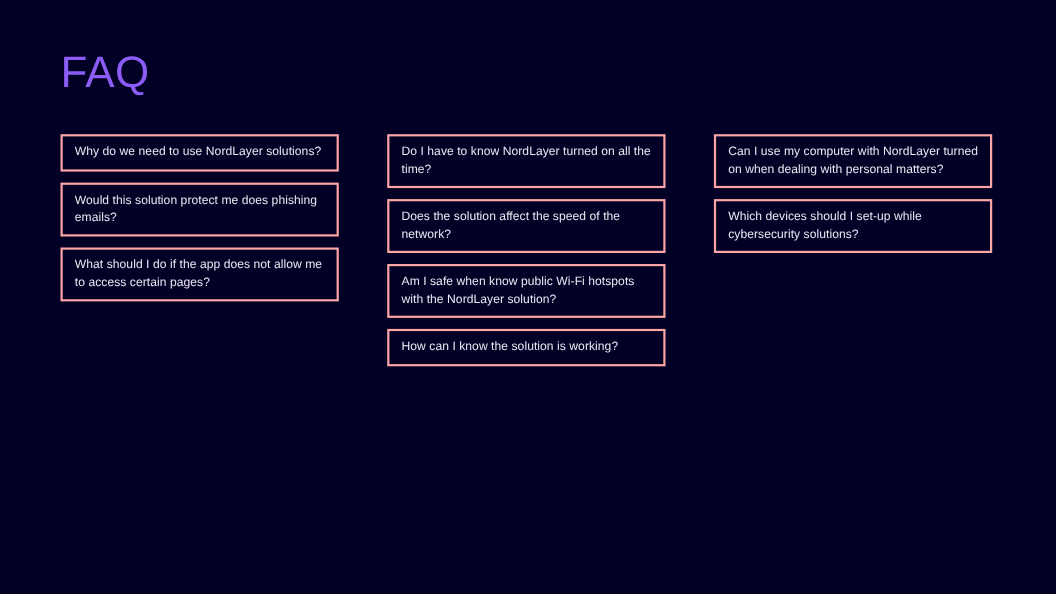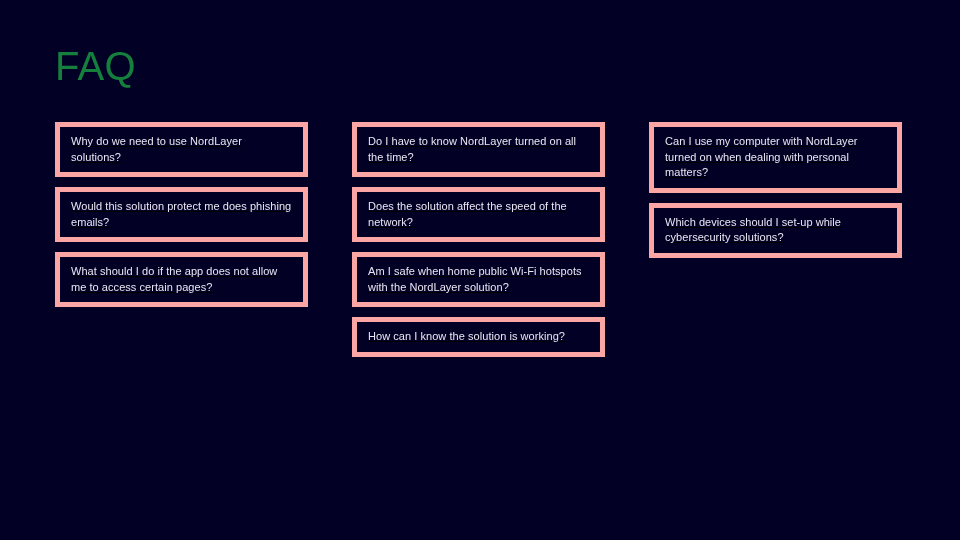--- a/index.html
+++ b/index.html
@@ -24,21 +24,21 @@
   }
 
   .page-title {
     position: absolute;
     left: 55px;
     top: 44px;
     font-size: 40px;
     line-height: 44px;
     font-weight: 400;
     letter-spacing: 0.3px;
-    color: #15803d;
+    color: #8b5cf6;
     margin: 0;
     white-space: nowrap;
   }
 
   .faq-columns {
     position: absolute;
     left: 55px;
     top: 122px;
     width: 850px;
     display: flex;
@@ -51,26 +51,25 @@
     width: 253px;
     display: flex;
     flex-direction: column;
     gap: 10px;
   }
 
   .faq-item {
     box-sizing: border-box;
     width: 253px;
     min-height: 34px;
-    border: 5px solid #fca5a5;
+    border: 2px solid #fca5a5;
     background: transparent;
     display: flex;
-    align-items: flex-end;
+    align-items: flex-start;
     padding: 7px 10px 7px 11px;
-    text-decoration: underline;
   }
 
   .faq-item-text {
     font-size: 11px;
     line-height: 15.5px;
     color: #e9e7f2;
     font-weight: 400;
     letter-spacing: 0.05px;
     margin: 0;
   }
@@ -97,21 +96,21 @@
     </div>
 
     <div class="faq-column">
       <div class="faq-item">
         <span class="faq-item-text">Do I have to know NordLayer turned on all the time?</span>
       </div>
       <div class="faq-item">
         <span class="faq-item-text">Does the solution affect the speed of the network?</span>
       </div>
       <div class="faq-item">
-        <span class="faq-item-text">Am I safe when home public Wi-Fi hotspots with the NordLayer solution?</span>
+        <span class="faq-item-text">Am I safe when know public Wi-Fi hotspots with the NordLayer solution?</span>
       </div>
       <div class="faq-item">
         <span class="faq-item-text">How can I know the solution is working?</span>
       </div>
     </div>
 
     <div class="faq-column">
       <div class="faq-item">
         <span class="faq-item-text">Can I use my computer with NordLayer turned on when dealing with personal matters?</span>
       </div>

